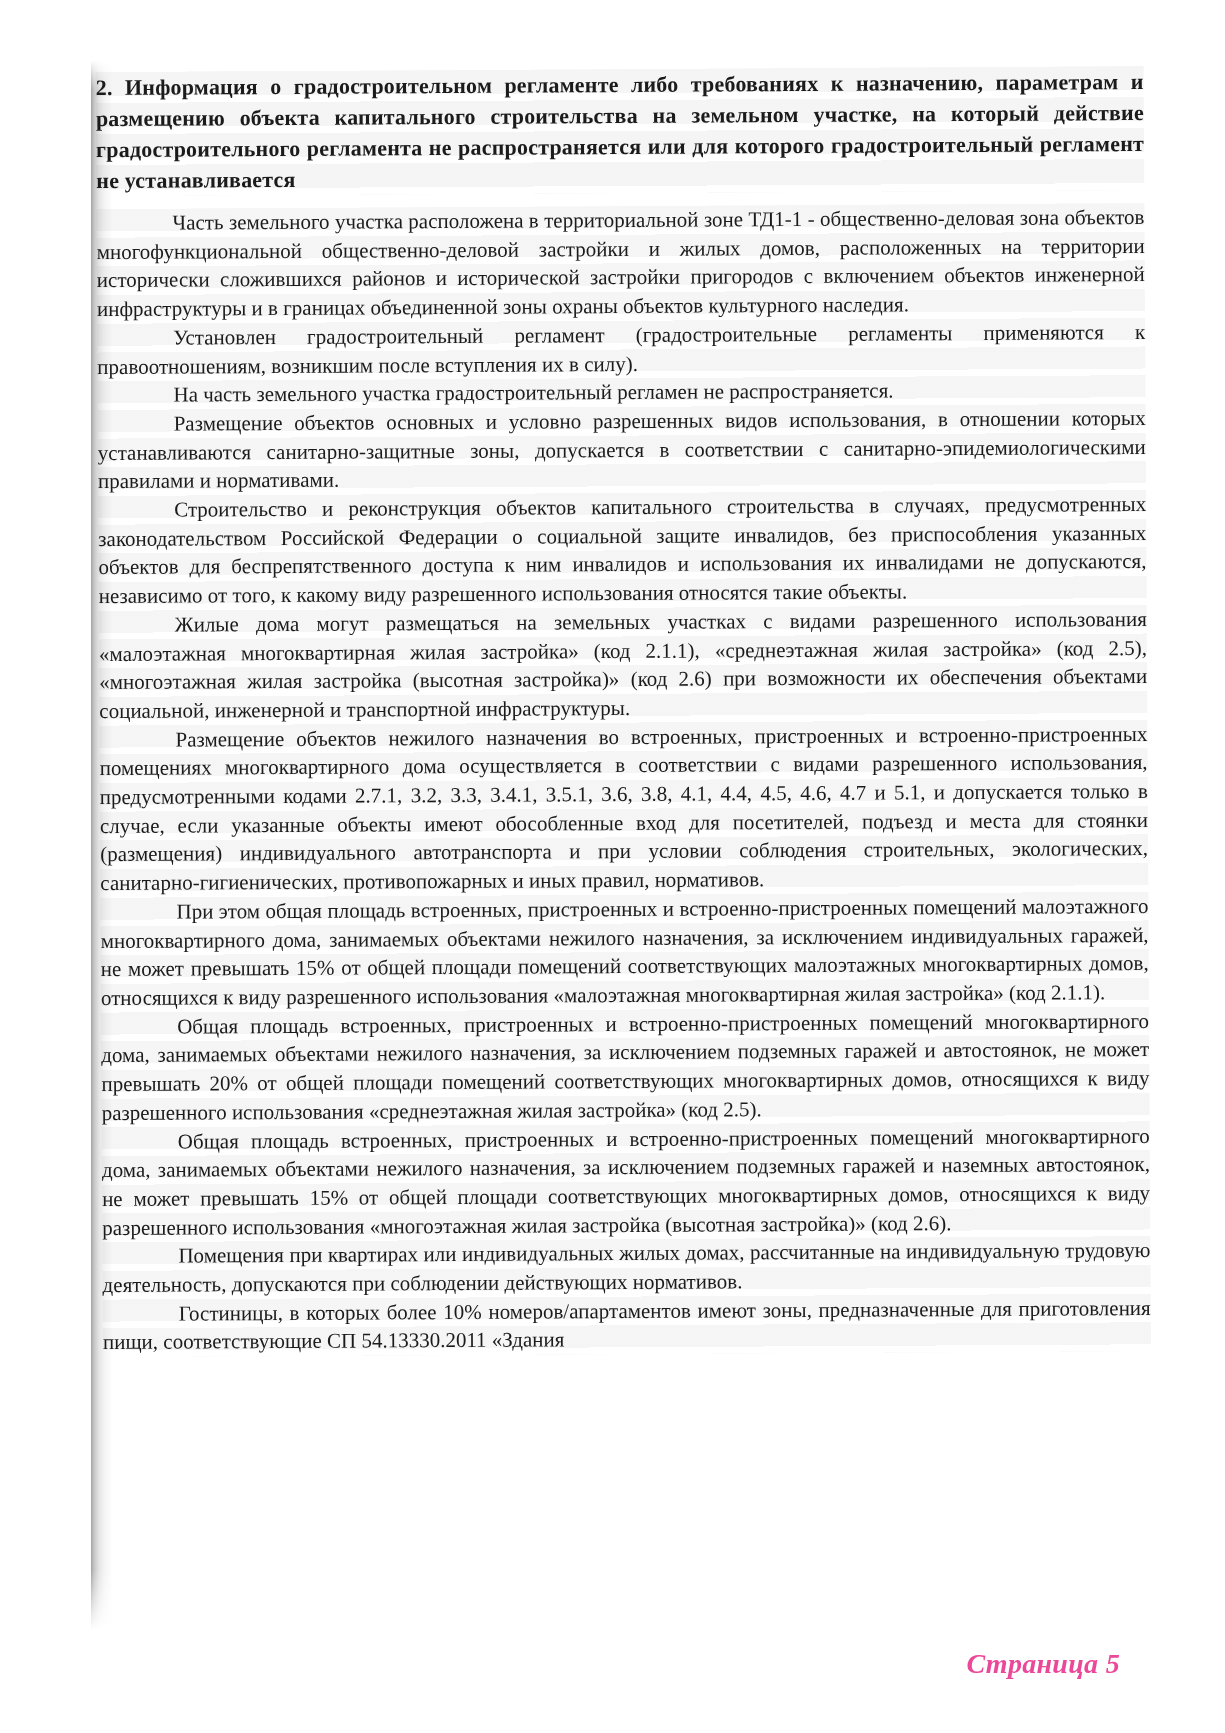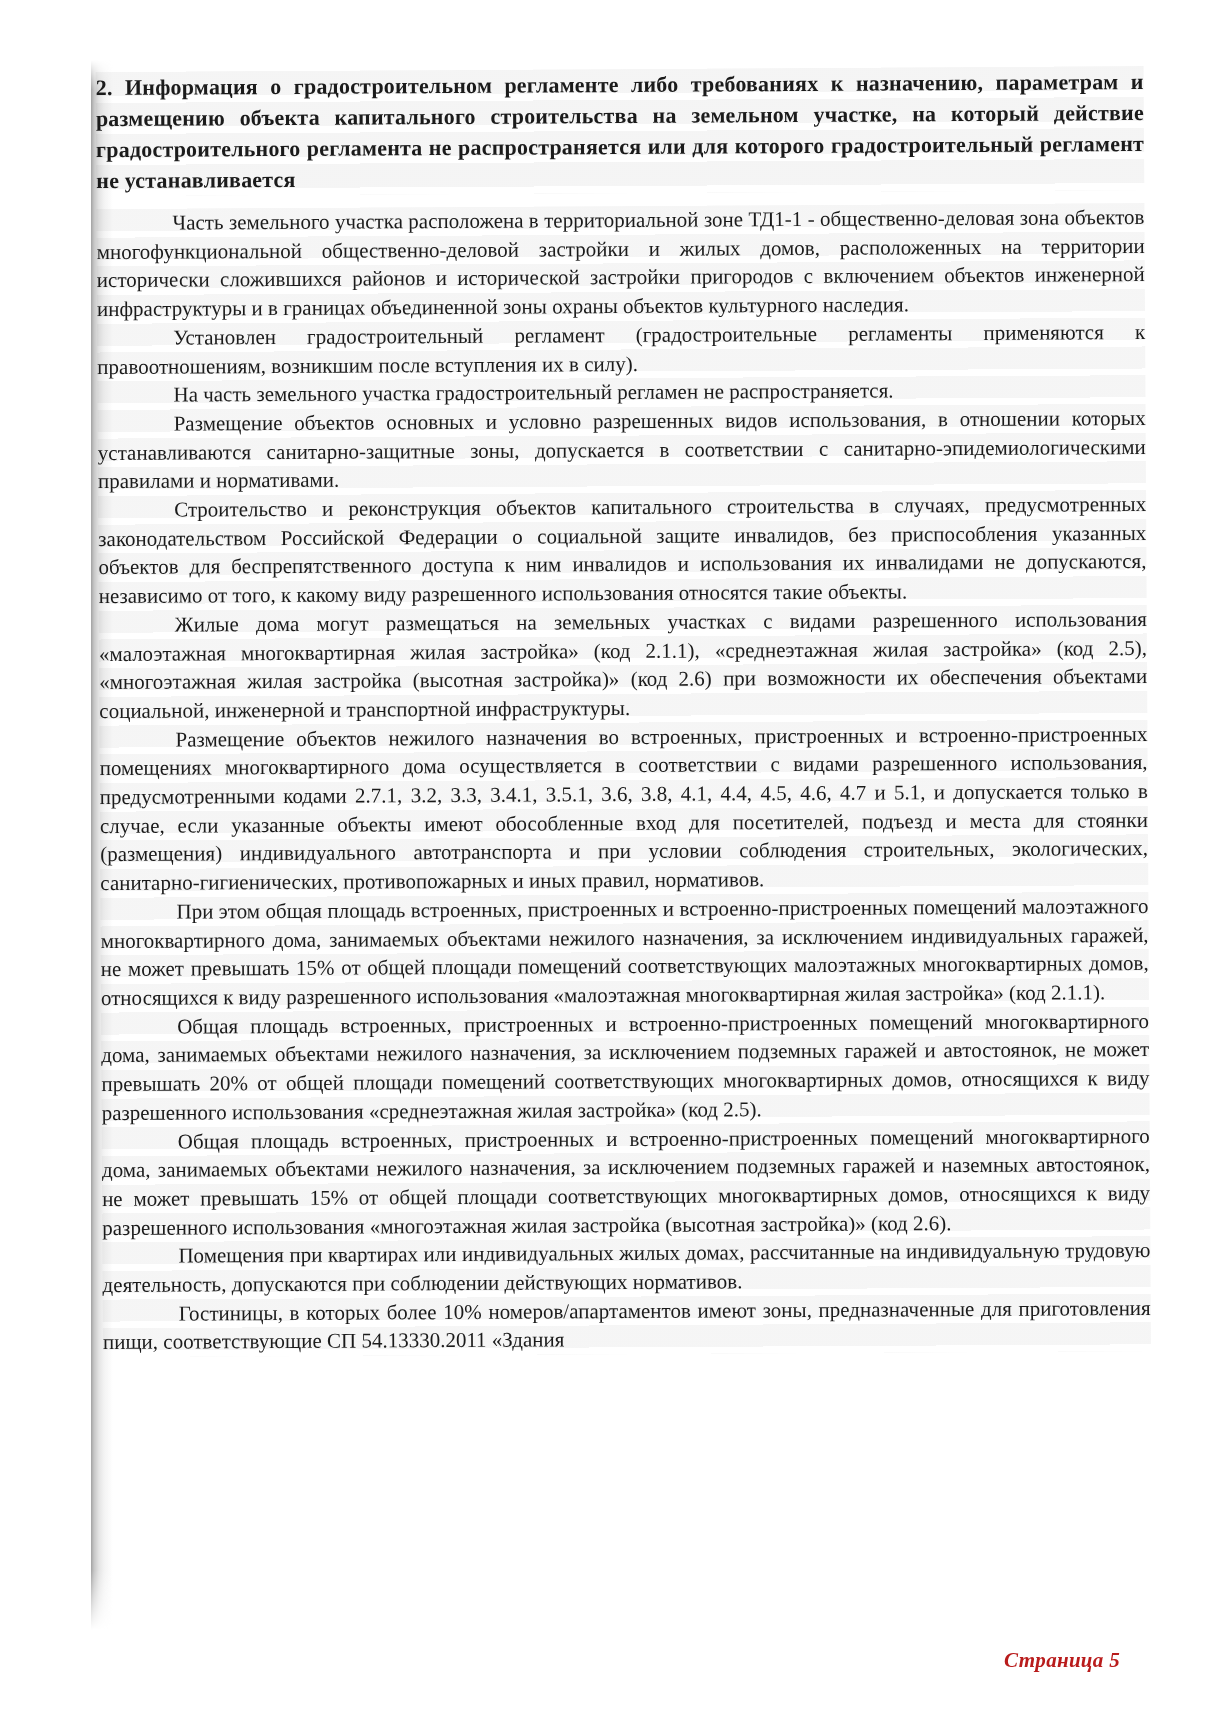--- a/index.html
+++ b/index.html
@@ -63,24 +63,24 @@
   .body-text p {
     margin: 0;
     text-indent: 76px;
     text-align: justify;
     text-align-last: left;
   }
   .page-footer {
     position: absolute;
     right: 105px;
     top: 1648px;
-    font-size: 21px;
+    font-size: 28px;
     font-weight: bold;
     font-style: italic;
-    color: #b91c1c;
+    color: #ec4899;
     letter-spacing: 0.3px;
   }
 </style>
 </head>
 <body>
 
 <div class="page">
 
   <div class="scan-shadow"></div>
 

